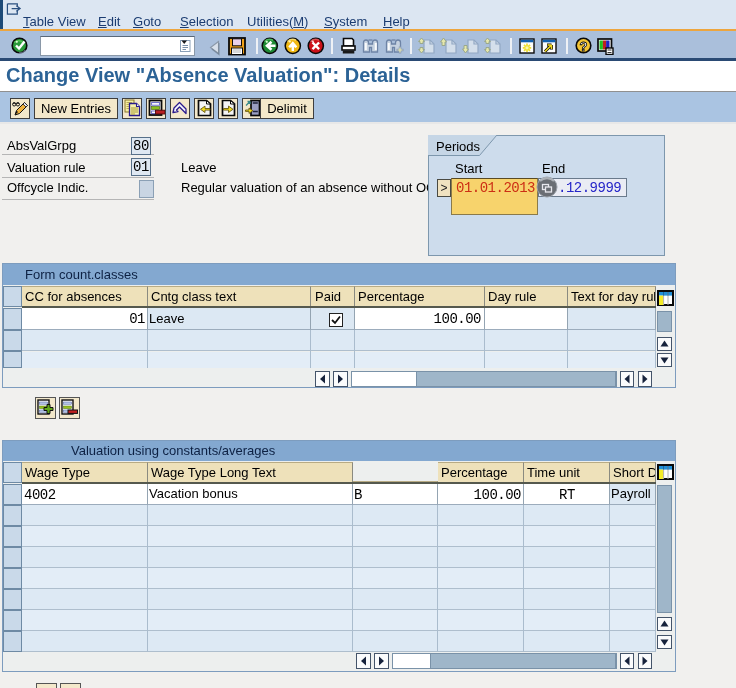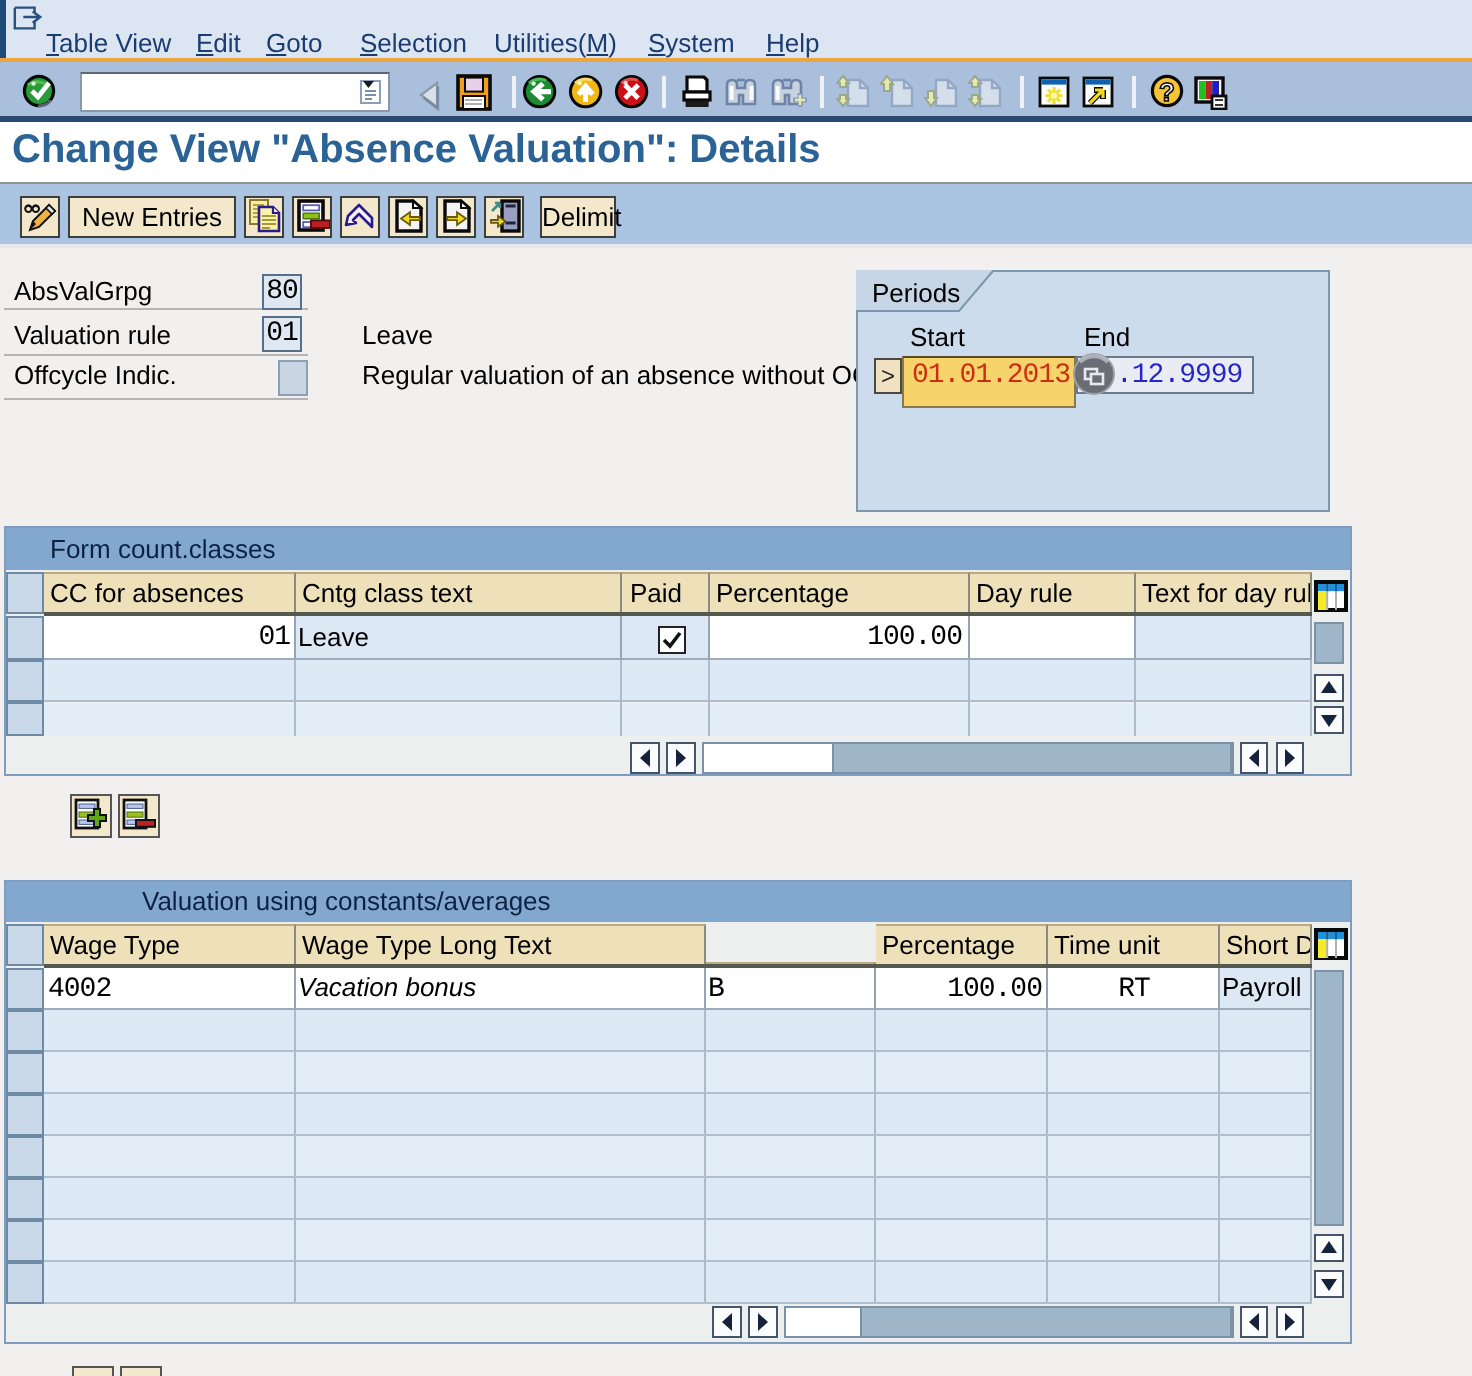--- a/index.html
+++ b/index.html
@@ -249,21 +249,21 @@
       <path d="M4 11 H9 V8.6 L13.5 11.8 L9 15 V12.6 H4 Z" fill="#f2dc20" stroke="#6a5a10" stroke-width="0.9" transform="translate(-0.5,-1.5)"></path>
     </svg>
 
     <div class="btn" style="left:242px; top:98px; width:20px; height:21px;"></div>
     <svg class="abs" style="left:244px; top:99px;" width="17" height="18" viewBox="0 0 17 18">
       <rect x="7" y="1.5" width="8.5" height="15" fill="#9a9ec2" stroke="#0a0a0a" stroke-width="1.7"></rect>
       <path d="M8.8 4 H13.8 M8.8 12.5 H13.8" stroke="#20243c" stroke-width="1.6"></path>
       <path d="M2 6.5 L6 2.5 M6 2.5 H3.5 M6 2.5 V5" fill="none" stroke="#3a8a8a" stroke-width="1.3"></path>
       <path d="M1.5 11 H5 V9 L8.8 11.7 L5 14.4 V12.4 H1.5 Z" fill="#f2dc20" stroke="#6a5a10" stroke-width="0.9"></path>
     </svg>
-    <div class="btn" style="left:270px; top:98px; width:38px; height:21px; line-height:19px;">Delimit</div>
+    <div class="btn" style="left:260px; top:98px; width:54px; height:21px; line-height:19px;">Delimit</div>
   </div>
 
   <div id="formarea">
     <div class="abs lbl" style="left:7px; top:138px;">AbsValGrpg</div>
     <div class="abs lbl" style="left:7px; top:160px;">Valuation rule</div>
     <div class="abs lbl" style="left:7px; top:180px;">Offcycle Indic.</div>
     <div class="fline" style="left:2px; top:154px; width:152px;"></div>
     <div class="fline" style="left:2px; top:177px; width:152px;"></div>
     <div class="fline" style="left:2px; top:199px; width:152px;"></div>
     <div class="fbox" style="left:131px; top:137px; width:20px; height:18px; line-height:16px;">80</div>
@@ -277,21 +277,21 @@
   <div id="periodsin">
 
     <svg class="abs" style="left:428px; top:135px;" width="70" height="22" viewBox="0 0 70 22">
       <path d="M0 0 H68.5 L51.5 20.5 H0 Z" fill="#c6d6e6"></path>
       <path d="M68.5 0.5 L51.5 20.5 H0" fill="none" stroke="#7d97ad" stroke-width="1"></path>
     </svg>
     <div class="abs lbl" style="left:436px; top:139px;">Periods</div>
     <div class="abs lbl" style="left:455px; top:161px;">Start</div>
     <div class="abs lbl" style="left:542px; top:161px;">End</div>
     <div class="abs" style="left:437px; top:179px; width:14px; height:18px; background:#f0e2c0; border:1px solid #4a4a42; font-size:12px; text-align:center; line-height:16px; color:#222;">&gt;</div>
-    <div class="abs mono" style="left:451px; top:178px; width:87px; height:26px; background:#f7d36c; border:1px solid #8a7a4a; border-top-color:#5a4a22; color:#cc2e14; font-size:14px; line-height:18px; padding-left:4px;">01.01.2013</div>
+    <div class="abs mono" style="left:451px; top:178px; width:87px; height:37px; background:#f7d36c; border:1px solid #8a7a4a; border-top-color:#5a4a22; color:#cc2e14; font-size:14px; line-height:18px; padding-left:4px;">01.01.2013</div>
     <div class="abs mono" style="left:538px; top:178px; width:89px; height:19px; background:#eaecf4; border:1px solid #6a7a8c; color:#2626c8; font-size:14px; line-height:18px;"><span style="padding-left:19px;text-align:center;">.12.9999</span></div>
     <svg class="abs" style="left:536px; top:176px;" width="22" height="22" viewBox="0 0 22 22">
       <circle cx="11" cy="11" r="10" fill="#6a6e74"></circle>
       <circle cx="11" cy="11" r="10" fill="none" stroke="#9aa0a8" stroke-width="1"></circle>
       <path d="M4 5 A10 10 0 0 1 18 5" fill="none" stroke="#c8ccd2" stroke-width="2" opacity="0.7"></path>
       <rect x="6.5" y="8.5" width="6" height="5" fill="none" stroke="#e8e8ee" stroke-width="1.3"></rect>
       <rect x="9.5" y="11" width="6" height="5" fill="#6a6e74" stroke="#e8e8ee" stroke-width="1.3"></rect>
     </svg>
   </div>
 
@@ -411,21 +411,21 @@
     <div class="sel" style="left:3px; top:484px; width:19px; height:21px;"></div>
     <div class="sel" style="left:3px; top:505px; width:19px; height:21px;"></div>
     <div class="sel" style="left:3px; top:526px; width:19px; height:21px;"></div>
     <div class="sel" style="left:3px; top:547px; width:19px; height:21px;"></div>
     <div class="sel" style="left:3px; top:568px; width:19px; height:21px;"></div>
     <div class="sel" style="left:3px; top:589px; width:19px; height:21px;"></div>
     <div class="sel" style="left:3px; top:610px; width:19px; height:21px;"></div>
     <div class="sel" style="left:3px; top:631px; width:19px; height:21px;"></div>
 
     <div class="cell mono" style="left:22px; top:484px; width:126px; height:21px; line-height:20px; background:#fff; padding-left:2px;">4002</div>
-    <div class="cell" style="left:148px; top:484px; width:205px; height:21px; line-height:20px; background:#fff; padding-left:1px;font-style:italic;">Vacation bonus</div>
+    <div class="cell" style="left:148px; top:484px; width:205px; height:21px; line-height:20px; background:#fff; padding-left:1px;">Vacation bonus</div>
     <div class="cell mono" style="left:353px; top:484px; width:85px; height:21px; line-height:20px; background:#fff; padding-left:1px;">B</div>
     <div class="cell mono" style="left:438px; top:484px; width:86px; height:21px; line-height:20px; background:#fff; text-align:right; padding-right:2px;">100.00</div>
     <div class="cell mono" style="left:524px; top:484px; width:86px; height:21px; line-height:20px; background:#fff; padding-left:1px;text-align:center;">RT</div>
     <div class="cell" style="left:610px; top:484px; width:46px; height:21px; line-height:20px; background:#dce8f3; padding-left:1px;">Payroll ,</div>
 
     <div class="abs" style="left:22px; top:505px; width:634px; height:21px; background:#dde9f4; border-bottom:1px solid #aebecd;"></div>
     <div class="abs" style="left:22px; top:526px; width:634px; height:21px; background:#e3edf7; border-bottom:1px solid #aebecd;"></div>
     <div class="abs" style="left:22px; top:547px; width:634px; height:21px; background:#dde9f4; border-bottom:1px solid #aebecd;"></div>
     <div class="abs" style="left:22px; top:568px; width:634px; height:21px; background:#e3edf7; border-bottom:1px solid #aebecd;"></div>
     <div class="abs" style="left:22px; top:589px; width:634px; height:21px; background:#dde9f4; border-bottom:1px solid #aebecd;"></div>

